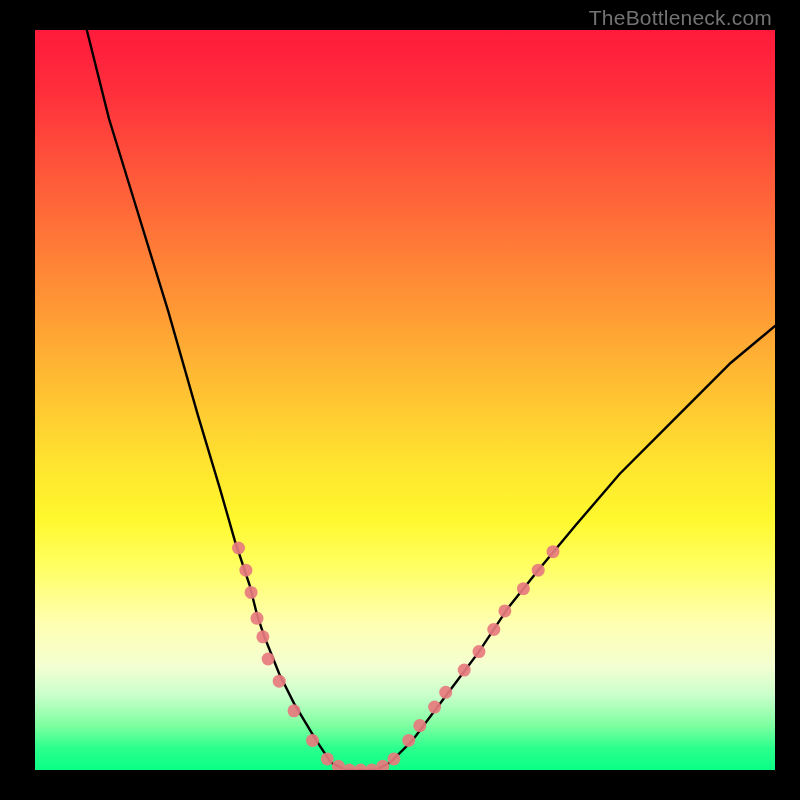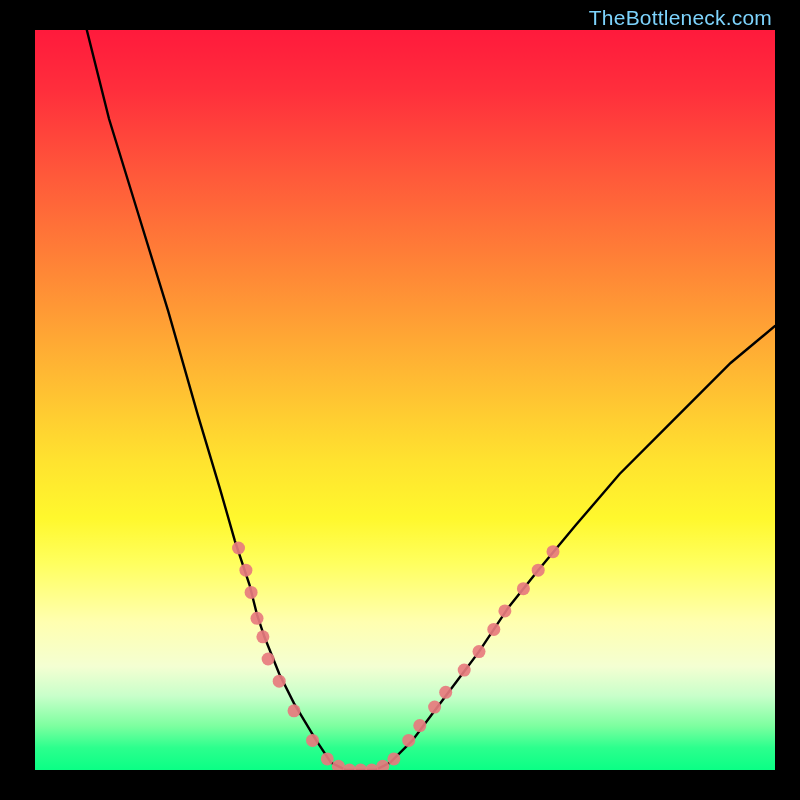--- a/index.html
+++ b/index.html
@@ -47,21 +47,21 @@
       #c8ffca 90%,
       #7effa0 94%,
       #2cff8d 97%,
       #0aff85 100%
     );
   }
   .watermark {
     position: absolute;
     right: 28px;
     top: 6px;
-    color: #7dd3fc;
+    color: #737373;
     font-size: 21px;
     font-weight: 500;
     letter-spacing: 0.2px;
     text-align: right;
   }
   svg.curve {
     position: absolute;
     left: 0;
     top: 0;
   }

